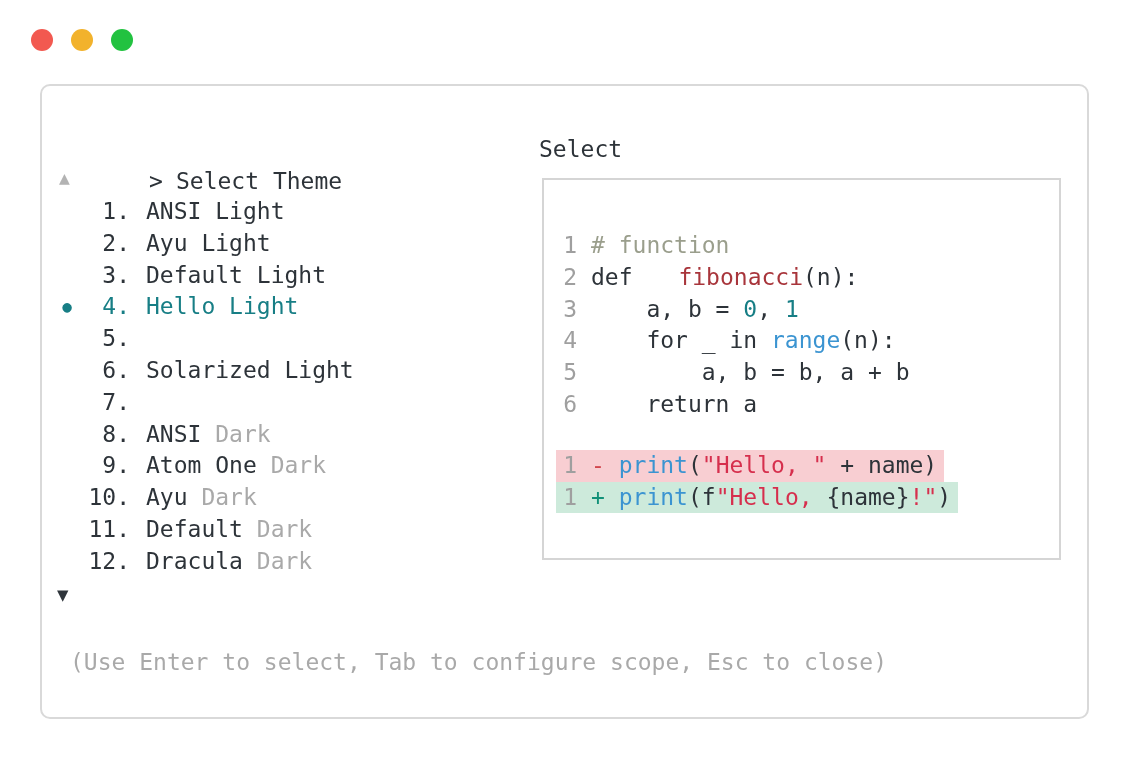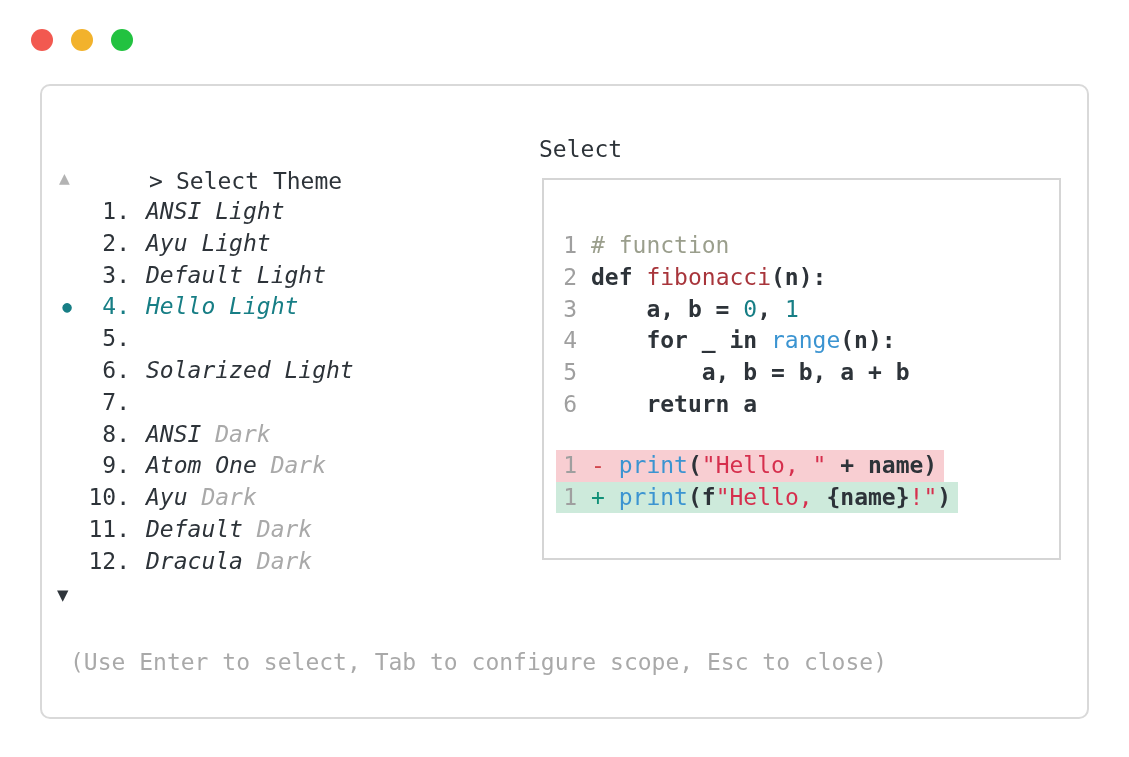--- a/index.html
+++ b/index.html
@@ -22,38 +22,38 @@
   }
   .hdr-left{position:absolute; left:24px; top:47px; line-height:32px; white-space:pre;}
   .hdr-left .prompt{margin-right:13px;}
   .hdr-right{position:absolute; left:497px; top:47px; line-height:32px;}
   .scroll-up{position:absolute; left:17px; top:82px; font-size:18px; line-height:20px; color:#b3b3b3;}
   .scroll-down{position:absolute; left:15px; top:497px; font-size:19px; line-height:22px; color:#2f353b;}
   .theme-list{position:absolute; left:12px; top:110px; margin:0; padding:0; list-style:none;}
   .trow{display:flex; align-items:center; height:31.8px; line-height:31.8px; cursor:default;}
   .marker{width:26px; text-align:center; font-size:16px; color:var(--accent_teal);}
   .num{width:50px; text-align:right; color:var(--text_dark); white-space:pre;}
-  .trow .label{margin-left:16px; color:var(--text_dark); white-space:pre;font-style:italic;}
+  .trow .label{margin-left:16px; color:var(--text_dark); white-space:pre;}
   .dim{color:var(--text_gray);}
   .trow.selected .num,.trow.selected .label,.trow.selected .label span{color:var(--accent_teal);}
   .help{position:absolute; left:28px; top:560px; line-height:32px; color:var(--text_gray); white-space:pre;}
   .preview-box{
     position:absolute; left:500px; top:92px; width:519px; height:382px; box-sizing:border-box;
     border:2px solid var(--preview_border); background:#ffffff;
   }
   .code{position:absolute; left:12px; top:50px;}
   .crow{display:flex; align-items:center; height:31.8px; line-height:31.8px; padding:0 7px; width:max-content;}
   .crow.removed{background:var(--removed_bg);}
   .crow.added{background:var(--added_bg);}
   .lnum{width:14px; margin-right:14px; text-align:right; color:var(--line_number_gray); white-space:pre;}
   .ctext{white-space:pre;}
   .spacer{height:29px;}
-  .tok-code{color:var(--text_dark);font-weight:bold;}
+  .tok-code{color:var(--text_dark);}
   .tok-comment{color:var(--comment_olive);}
-  .tok-function{color:var(--function_red);}
+  .tok-function{color:var(--function_red);margin-left:32px;}
   .tok-number{color:var(--accent_teal);}
   .tok-builtin{color:var(--builtin_blue);}
   .tok-string{color:var(--string_crimson);}
   .tok-diff-minus{color:var(--diff_minus_red);}
   .tok-diff-plus{color:var(--diff_plus_green);}
 </style>
 </head>
 <body>
 
 <div class="stage">

